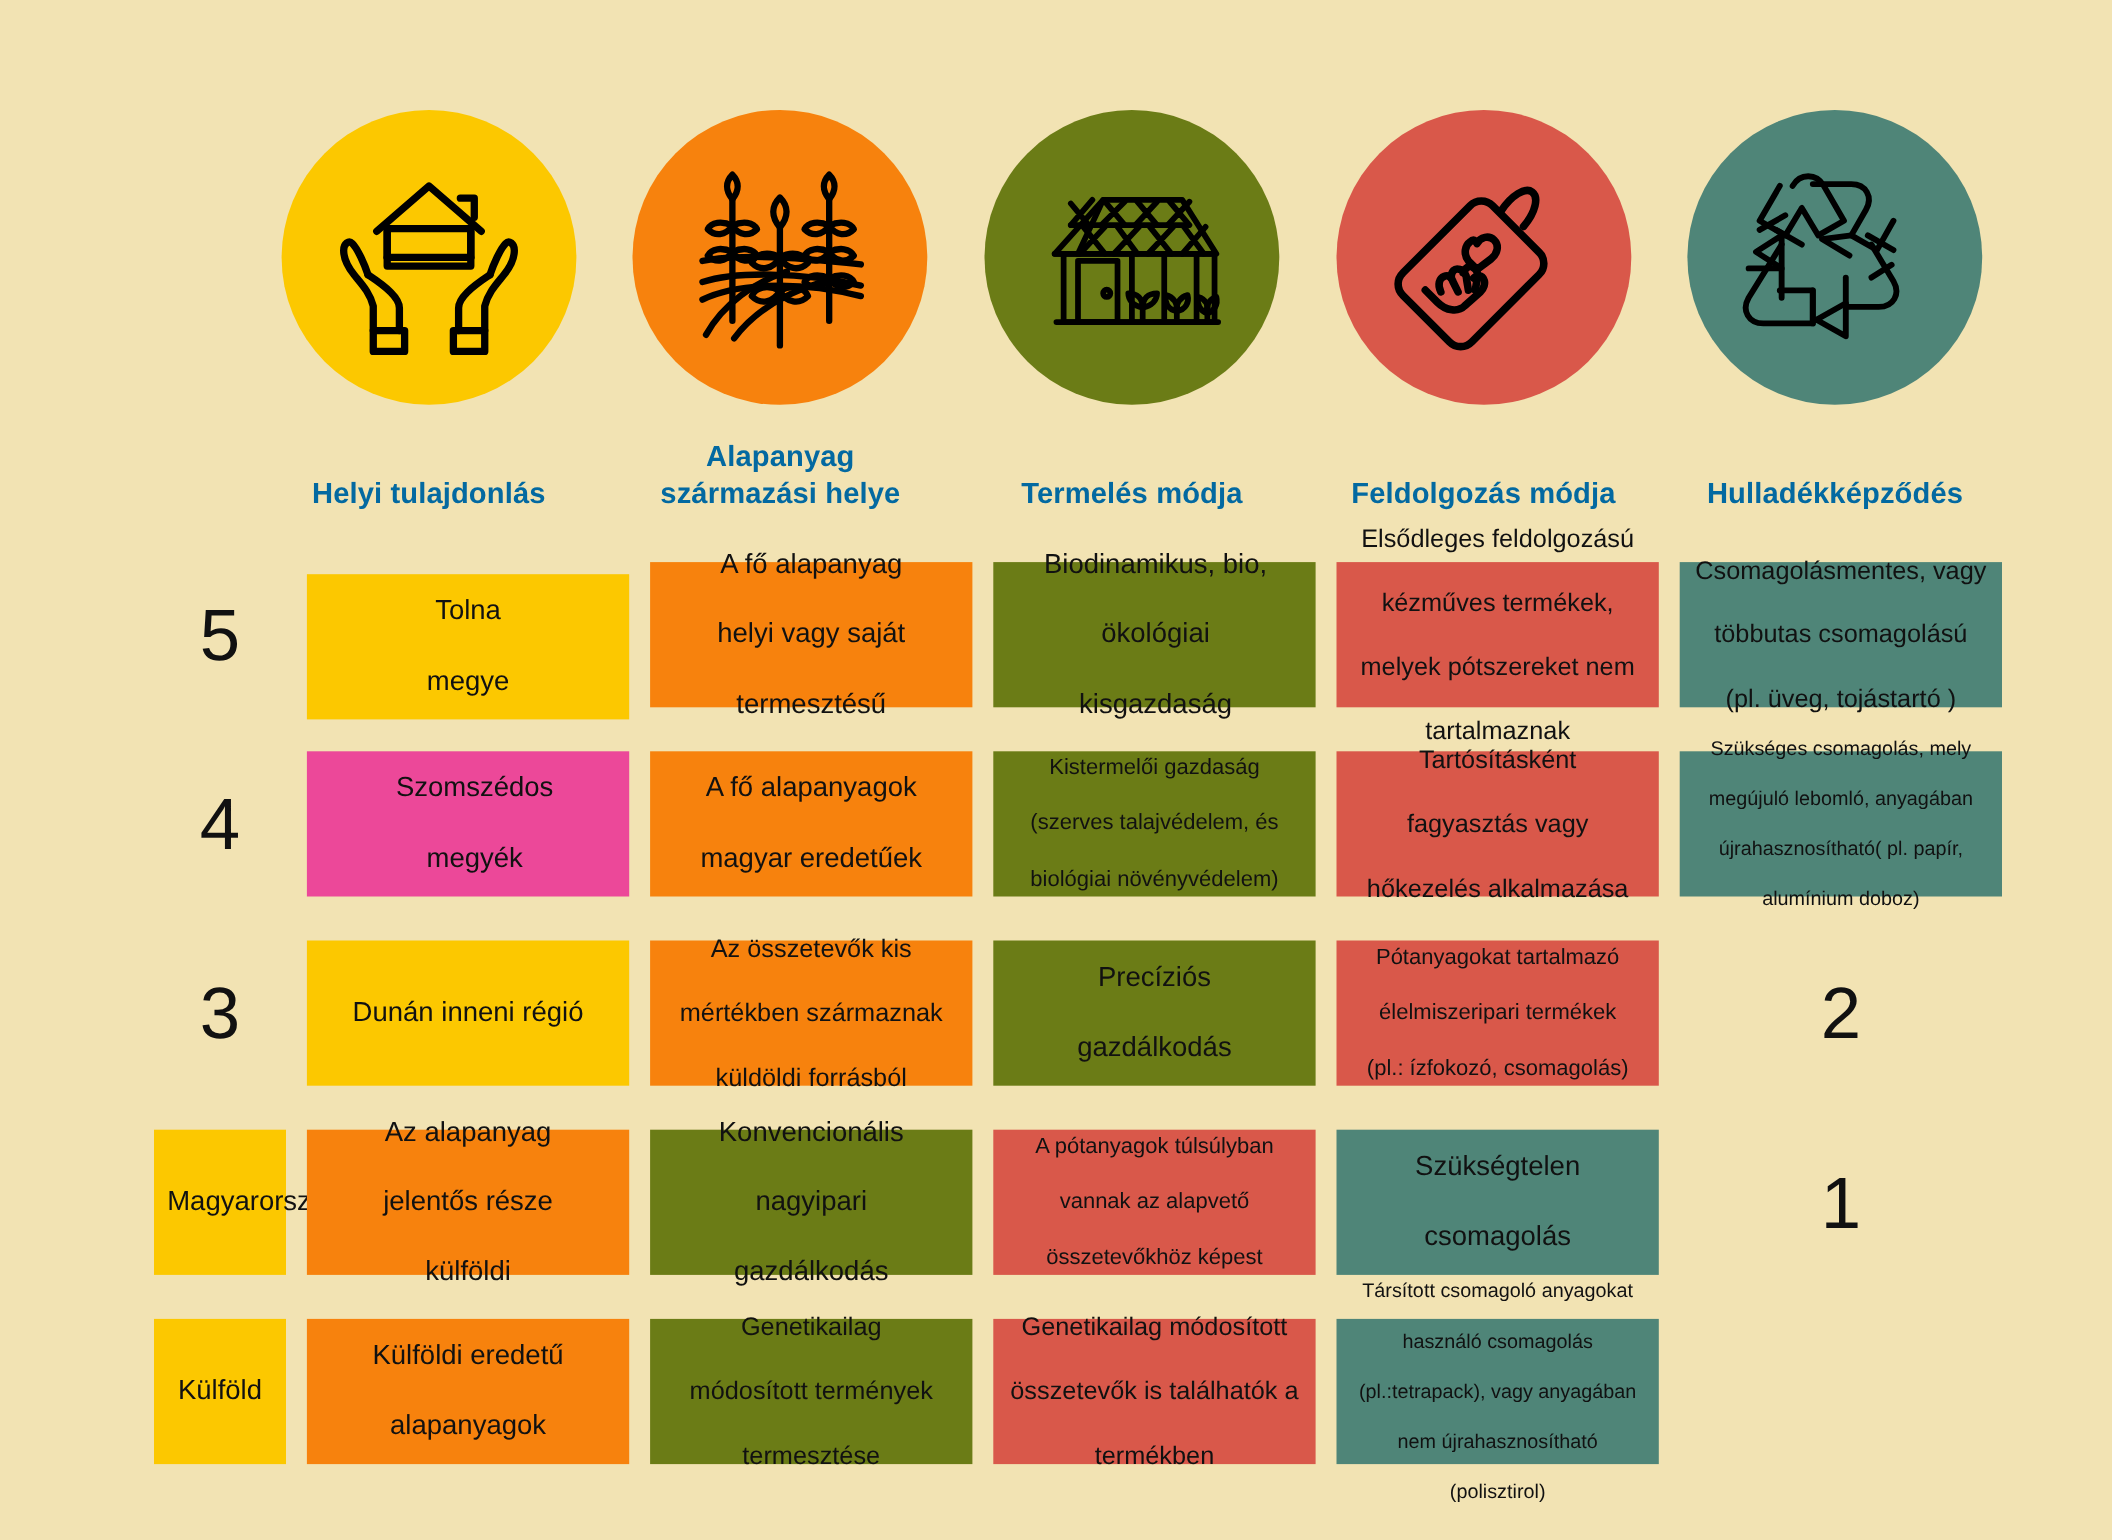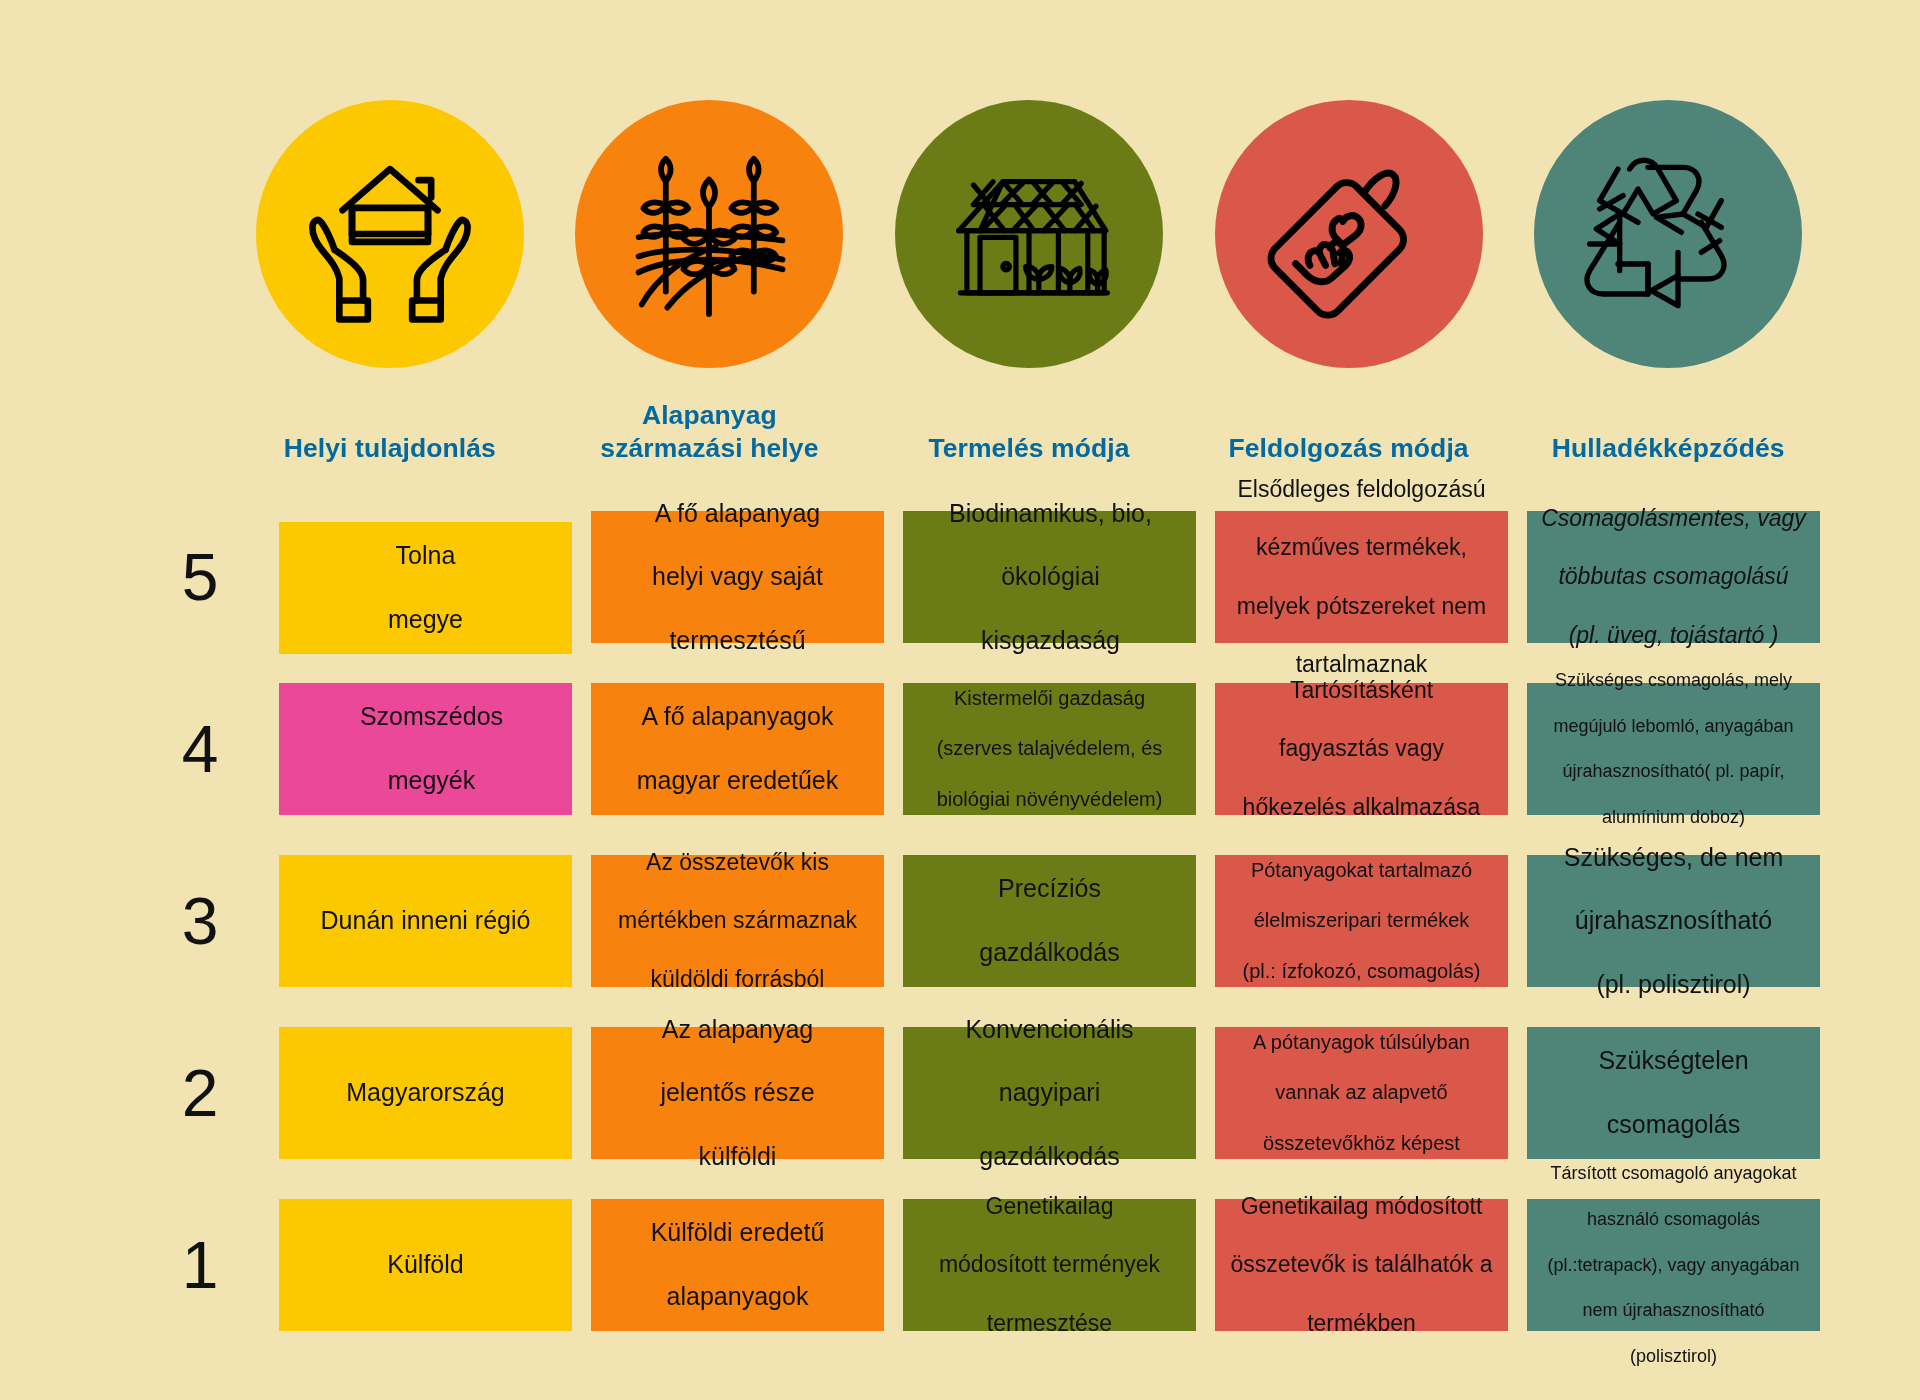--- a/index.html
+++ b/index.html
@@ -263,21 +263,21 @@
       </div>
       <div class="cell t-lg" style="background: rgb(247, 130, 13);">
         <span><span>A fő alapanyag</span><br><span>helyi vagy saját</span><br><span>termesztésű</span></span>
       </div>
       <div class="cell t-lg" style="background: rgb(107, 124, 22); padding-left: 14px;">
         <span><span>Biodinamikus, bio,</span><br><span>ökológiai</span><br><span>kisgazdaság</span></span>
       </div>
       <div class="cell t-md" style="background: rgb(217, 88, 74);">
         <span><span>Elsődleges feldolgozású</span><br><span>kézműves termékek,</span><br><span>melyek pótszereket nem</span><br><span>tartalmaznak</span></span>
       </div>
-      <div class="cell t-md" style="background: rgb(79, 133, 120); font-style: italic;">
+      <div class="cell t-md" style="background: rgb(79, 133, 120);">
         <span><span>Csomagolásmentes, vagy</span><br><span>többutas csomagolású</span><br><span>(pl. üveg, tojástartó )</span></span>
       </div>
       <div class="score">4</div>
       <div class="cell t-lg" style="background: #ec4899; padding-left: 24px;">
         <span><span>Szomszédos</span><br><span>megyék</span></span>
       </div>
       <div class="cell t-lg" style="background: rgb(247, 130, 13);">
         <span><span>A fő alapanyagok</span><br><span>magyar eredetűek</span></span>
       </div>
       <div class="cell t-sm" style="background: rgb(107, 124, 22);">
@@ -297,23 +297,20 @@
       </div>
       <div class="cell t-md" style="background: rgb(247, 130, 13);">
         <span><span>Az összetevők kis</span><br><span>mértékben származnak</span><br><span>küldöldi forrásból</span></span>
       </div>
       <div class="cell t-lg" style="background: rgb(107, 124, 22);">
         <span><span>Precíziós</span><br><span>gazdálkodás</span></span>
       </div>
       <div class="cell t-sm" style="background: rgb(217, 88, 74);">
         <span><span>Pótanyagokat tartalmazó</span><br><span>élelmiszeripari termékek</span><br><span>(pl.: ízfokozó, csomagolás)</span></span>
       </div>
-      <div class="cell t-lg" style="background: rgb(79, 133, 120);">
-        <span><span>Szükséges, de nem</span><br><span>újrahasznosítható</span><br><span>(pl. polisztirol)</span></span>
-      </div>
       <div class="score">2</div>
       <div class="cell t-lg" style="background: rgb(252, 200, 0);">
         <span>
           <span>Magyarország</span>
         </span>
       </div>
       <div class="cell t-lg" style="background: rgb(247, 130, 13);">
         <span><span>Az alapanyag</span><br><span>jelentős része</span><br><span>külföldi</span></span>
       </div>
       <div class="cell t-lg" style="background: rgb(107, 124, 22);">

